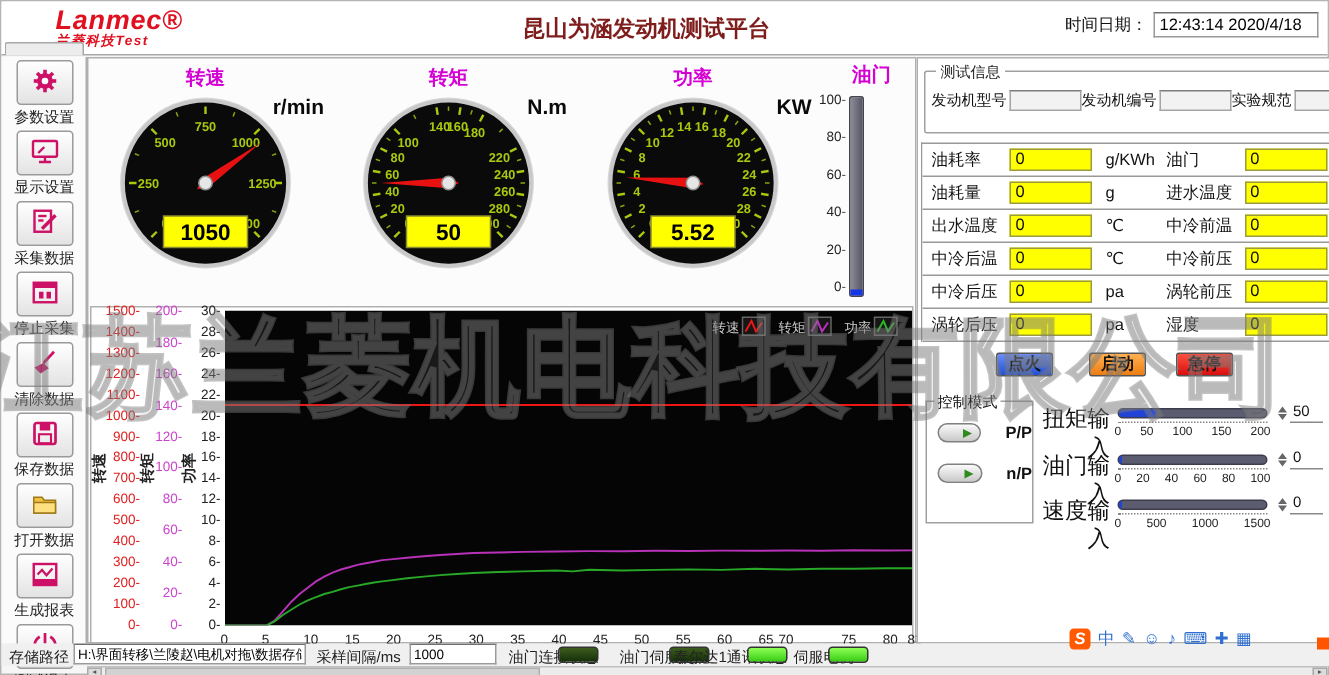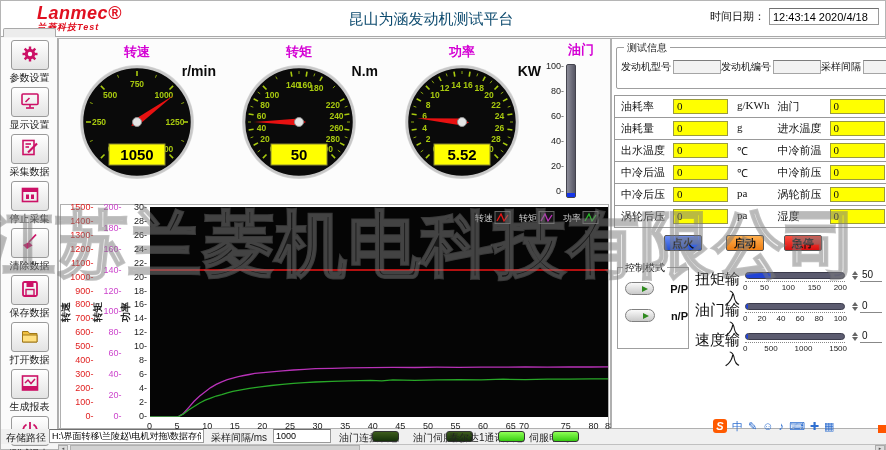--- a/index.html
+++ b/index.html
@@ -5,21 +5,21 @@
   * { margin:0; padding:0; box-sizing:border-box; }
   html,body { width:886px; height:450px; }
   body { font-family:"Liberation Sans","DejaVu Sans",sans-serif; background:#f0f0f0; overflow:hidden; position:relative; font-size:12px; color:#111; }
   .app { position:absolute; inset:0; background:#f6f6f6; border:1px solid #b5b5b5; }
 
   
   .header { position:absolute; top:0; left:0; right:0; height:36px; background:#ffffff; border-bottom:1px solid #a9a9a9; }
   .logo { position:absolute; left:36px; top:3px; font-style:italic; font-weight:bold; line-height:1; }
   .logo-main { font-size:18px; color:#e01020; letter-spacing:0.5px; }
   .logo-sub { font-size:9px; color:#e01020; margin-top:1px; letter-spacing:1px; }
-  .app-title { position:absolute; left:200px; width:460px; text-align:center; top:9px; font-size:15px; font-weight:normal; color:#0c4a6e; }
+  .app-title { position:absolute; left:200px; width:460px; text-align:center; top:9px; font-size:15px; font-weight:bold; color:#7f1d1d; }
   .time-box { position:absolute; right:6px; top:7px; display:flex; align-items:center; gap:4px; font-size:11px; }
   .time-value { width:110px; height:17px; background:#fff; border:1px solid #9a9a9a; border-top-color:#707070; font-size:11px; padding:1px 3px; font-family:"Liberation Sans",sans-serif; }
   .corner-tab { position:absolute; left:2px; top:27px; width:53px; height:9px; background:#ececec; border:1px solid #a9a9a9; border-bottom:none; border-radius:2px 2px 0 0; }
 
   
   .sidebar { position:absolute; left:0; top:37px; width:57px; height:391px; background:#fbfbfb; border-right:1px solid #adadad; padding-top:2px; }
   .sb-item { width:57px; text-align:center; margin-bottom:2px; }
   .sb-btn { width:38px; height:30px; margin:0 auto; background:linear-gradient(#ffffff,#e3e3e3); border:1px solid #9a9a9a; border-radius:3px; display:flex; align-items:center; justify-content:center; cursor:pointer; }
   .sb-label { font-size:10px; color:#222; margin-top:1px; }
 
@@ -53,21 +53,21 @@
 
   
   .right { position:absolute; left:610px; top:37px; width:321px; height:391px; background:#ffffff; border:1px solid #b0b0b0; }
   .groupbox { position:absolute; left:4px; top:8px; right:4px; height:42px; border:1px solid #9f9f9f; border-radius:2px; }
   .gb-title { position:absolute; top:-7px; left:7px; background:#fff; padding:0 3px; font-size:10px; color:#222; }
   .top-fields { display:flex; justify-content:flex-start; padding:12px 4px 0 4px; }
   .tf { display:flex; align-items:center; gap:2px; font-size:10px; }
   .tf input { width:48px; height:14px; background:#f2f2f2; border:1px solid #a5a5a5; border-top-color:#7d7d7d; font-size:10px; }
   .ti-table { position:absolute; left:2px; right:2px; top:56px; border:1px solid #999; border-bottom:none; }
   .ti-row { height:22px; display:flex; align-items:center; border-bottom:1px solid #999; background:#fff; }
-  .ti-cell { flex:1; display:flex; padding-left:6px;font-family:Liberation Serif, serif; }
+  .ti-cell { flex:1; display:flex; align-items:center; padding-left:6px; }
   .ti-label { width:52px; font-size:11px; }
   .ti-value { width:55px; height:15px; background:#ffff00; border:1px solid #9a9a40; font-size:11px; padding-left:3px; line-height:13px; }
   .ti-unit { margin-left:9px; font-size:11px; }
 
   .act-btn { position:absolute; top:196px; width:38px; height:16px; border:1px solid #555; border-radius:2px; font-size:11px; font-weight:bold; color:#101010; text-align:center; line-height:14px; cursor:pointer; }
   .btn-ignite { left:52px; background:linear-gradient(#6d8ef2,#2050d8); }
   .btn-start { left:114px; background:linear-gradient(#ffb050,#ee7d12); }
   .btn-estop { left:172px; background:linear-gradient(#ff5040,#d80f0f); }
 
   .cm-box { position:absolute; left:5px; top:228px; width:72px; height:82px; border:1px solid #9f9f9f; }
@@ -497,21 +497,21 @@
       <div class="top-fields" id="top-fields">
           <div class="tf">
             <span>发动机型号</span>
             <input style="">
           </div>
           <div class="tf">
             <span>发动机编号</span>
             <input style="">
           </div>
           <div class="tf">
-            <span>采样间隔</span>
+            <span>实验规范</span>
             <input style="">
           </div>
         </div>
     </div>
     <div class="ti-table" id="ti-table">
         <div class="ti-row">
           <div class="ti-cell">
             <span class="ti-label">油耗率</span>
             <span class="ti-value">0</span>
             <span class="ti-unit">g/KWh</span>

